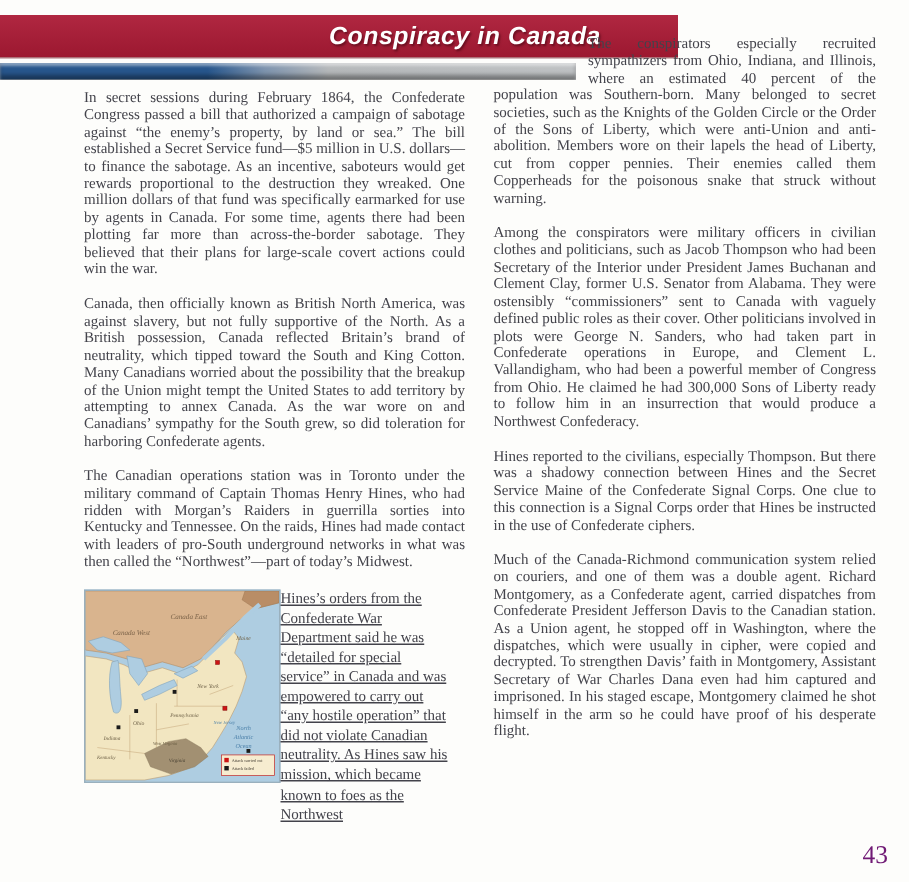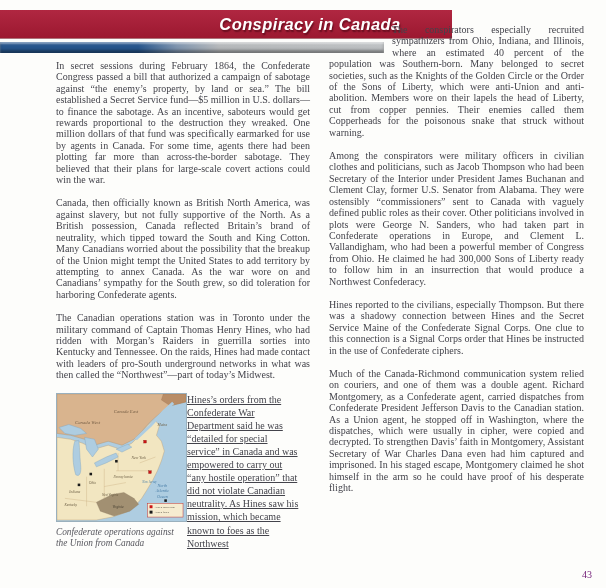--- a/index.html
+++ b/index.html
@@ -38,21 +38,21 @@
   .figure-row{display:flex;margin-top:10px;}
   .map-block{width:131px;flex:0 0 131px;}
   .map-frame{width:131px;height:129px;border:1px solid #9ab0bd;box-sizing:border-box;background:#aecde1;}
   .map-frame svg{display:block;}
   .map-caption{
     margin-top:5px;font-style:italic;font-size:9.3px;line-height:11.5px;
     color:#55555c;text-align:left;
   }
   .beside{margin-left:9px;width:113px;font-size:10px;line-height:13.1px;text-align:left;text-decoration:underline;}
   
-  .page-number{position:absolute;right:14px;bottom:8px;font-size:10px;color:#701a75;}
+  .page-number{position:absolute;right:14px;bottom:8px;font-size:17px;color:#701a75;}
   
   .mlbl{font-family:"Liberation Serif",serif;font-style:italic;fill:#7a6248;}
   .slbl{font-family:"Liberation Serif",serif;font-style:italic;fill:#6e6147;}
   .wlbl{font-family:"Liberation Serif",serif;font-style:italic;fill:#4a7fa8;}
 </style>
 </head>
 <body>
 
 <div>
 
@@ -127,21 +127,20 @@
 
             <g>
               <rect x="92" y="111" width="36" height="14" fill="#f6ecd0" stroke="#c23030" stroke-width="0.5"></rect>
               <rect x="94" y="113" width="3" height="3" fill="#cc1414"></rect>
               <text x="99" y="115.8" font-size="2.9" fill="#4a4438" font-family="Liberation Serif, serif">Attack carried out</text>
               <rect x="94" y="118.5" width="3" height="3" fill="#1a1a1a"></rect>
               <text x="99" y="121.3" font-size="2.9" fill="#4a4438" font-family="Liberation Serif, serif">Attack failed</text>
             </g>
           </svg>
         </div>
-        <div class="map-caption">Confederate operations against the Union from Canada</div>
       </div>
       <p class="beside">Hines’s orders from the Confederate War Department said he was “detailed for special service” in Canada and was empowered to carry out “any hostile operation” that did not violate Canadian neutrality. As Hines saw his mission, which became known to foes as the Northwest</p>
     </div>
   </div>
 
   <div class="col col-right">
     <p><span class="banner-spacer"></span></p>
     <p>The conspirators especially recruited sympathizers from Ohio, Indiana, and Illinois, where an estimated 40 percent of the population was Southern-born. Many belonged to secret societies, such as the Knights of the Golden Circle or the Order of the Sons of Liberty, which were anti-Union and anti-abolition. Members wore on their lapels the head of Liberty, cut from copper pennies. Their enemies called them Copperheads for the poisonous snake that struck without warning.</p>
     <p>Among the conspirators were military officers in civilian clothes and politicians, such as Jacob Thompson who had been Secretary of the Interior under President James Buchanan and Clement Clay, former U.S. Senator from Alabama. They were ostensibly “commissioners” sent to Canada with vaguely defined public roles as their cover. Other politicians involved in plots were George N. Sanders, who had taken part in Confederate operations in Europe, and Clement L. Vallandigham, who had been a powerful member of Congress from Ohio. He claimed he had 300,000 Sons of Liberty ready to follow him in an insurrection that would produce a Northwest Confederacy.</p>
     <p>Hines reported to the civilians, especially Thompson. But there was a shadowy connection between Hines and the Secret Service Maine of the Confederate Signal Corps. One clue to this connection is a Signal Corps order that Hines be instructed in the use of Confederate ciphers.</p>

